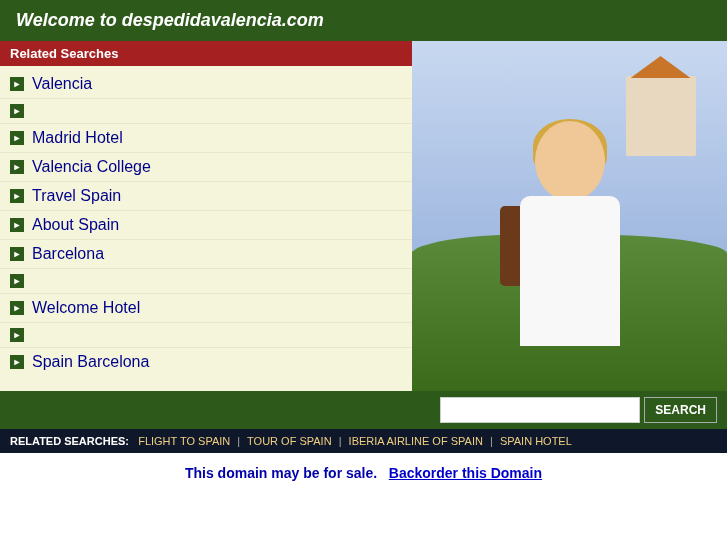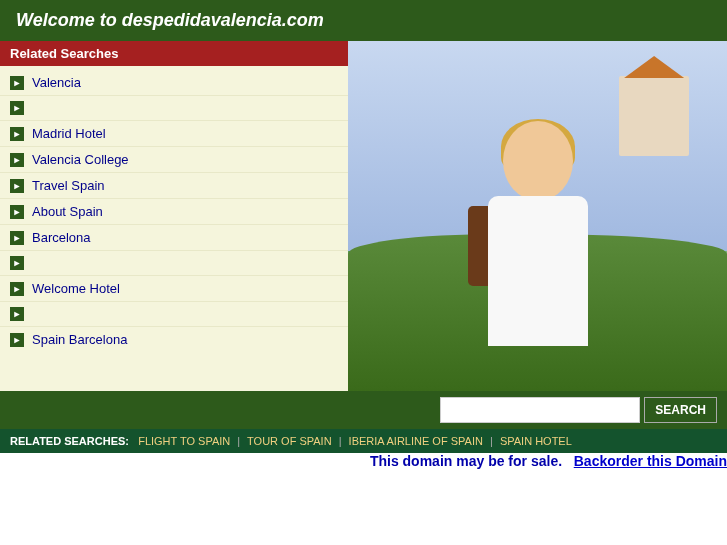--- a/index.html
+++ b/index.html
@@ -29,21 +29,21 @@
 
     
     .main-content {
       display: flex;
       flex-direction: row;
       background: #f5f5dc;
     }
 
     
     .left-panel {
-      width: 348px;
+      width: 412px;
       flex-shrink: 0;
     }
 
     
     .related-header {
       background: #a52020;
       color: #fff;
       font-size: 13px;
       font-weight: bold;
       padding: 5px 10px;
@@ -75,21 +75,21 @@
       display: inline-flex;
       align-items: center;
       justify-content: center;
       margin-right: 8px;
       flex-shrink: 0;
     }
 
     .search-link-item a {
       color: #00008b;
       text-decoration: none;
-      font-size: 13px;
+      font-size: 16px;
     }
 
     
     .right-panel {
       flex: 1;
       background: #8fbc8f;
       min-height: 350px;
       position: relative;
       overflow: hidden;
     }
@@ -210,21 +210,21 @@
       padding: 3px 10px;
       height: 26px;
       font-size: 12px;
       font-weight: bold;
       cursor: pointer;
       margin-left: 4px;
     }
 
     
     .bottom-related {
-      background: #14532d;
+      background: #0f172a;
       padding: 6px 10px;
       color: #fff;
       font-size: 11px;
     }
 
     .bottom-related-label {
       color: #fff;
       font-weight: bold;
       font-size: 11px;
       text-transform: uppercase;
@@ -236,21 +236,22 @@
       font-size: 11px;
     }
 
     .bottom-related-sep {
       color: #aaa;
       margin: 0 4px;
     }
 
     
     .footer-notice {
-      text-align: right;
+      text-align: center;
+      padding: 12px;
       font-size: 14px;
       color: #333;
       background: #fff;
     }
 
     .footer-notice a {
       color: #0000cc;
       text-decoration: underline;
       font-weight: bold;
     }

